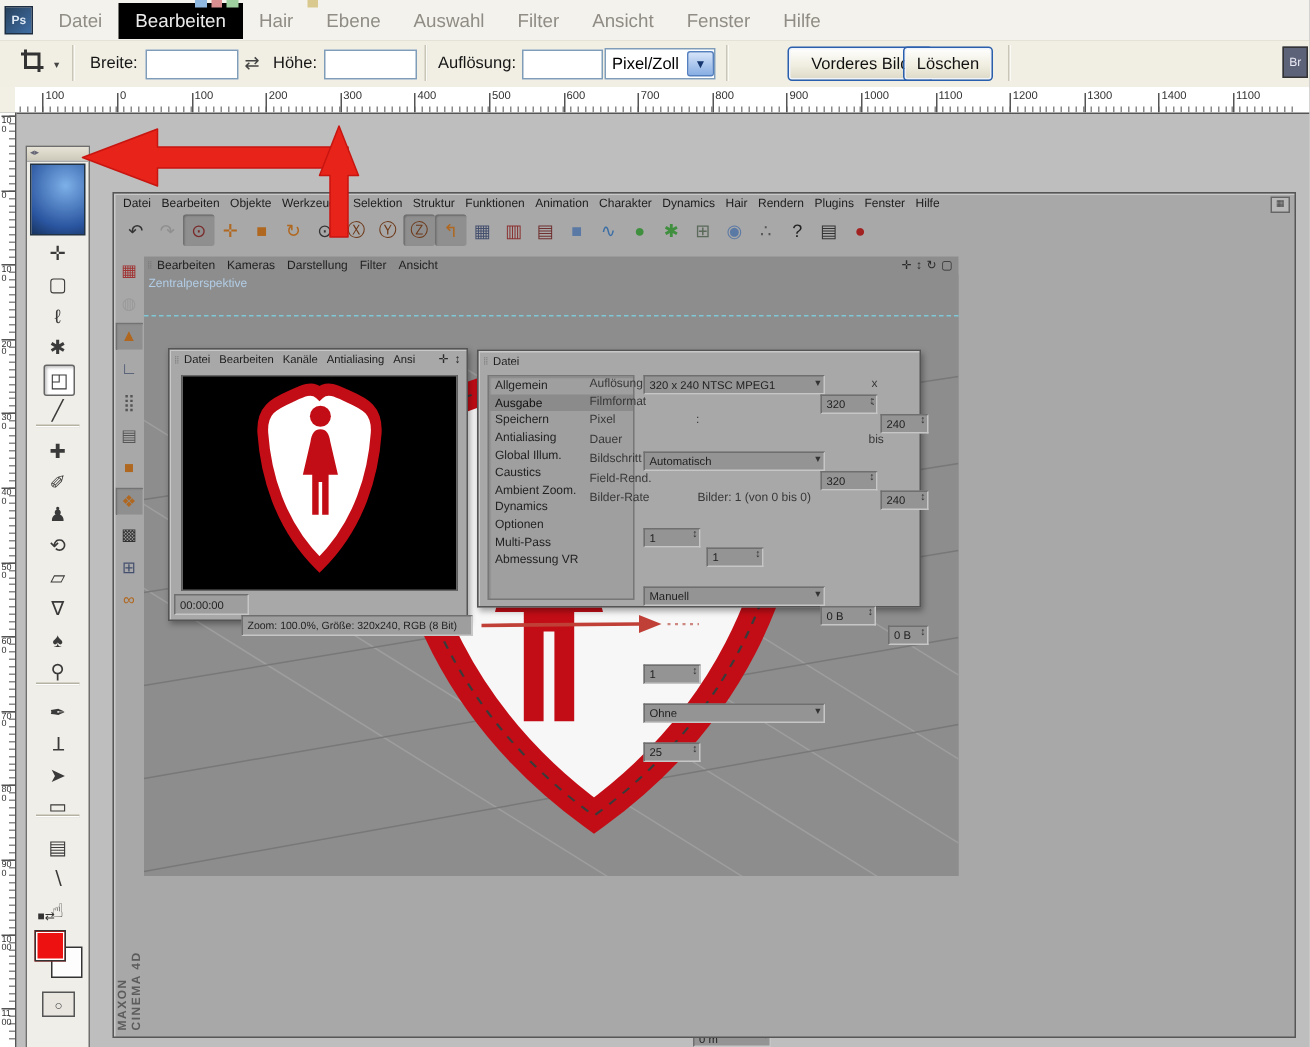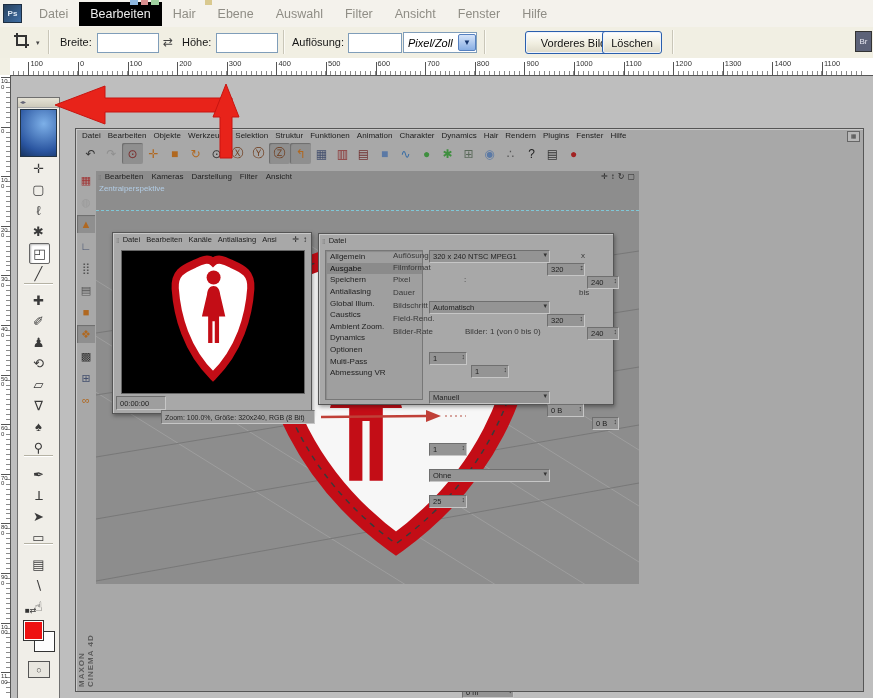--- a/index.html
+++ b/index.html
@@ -140,21 +140,21 @@
     <span class="abs" style="left:36px;top:12px;font-size:7px;color:#444;">▾</span>
     <div class="vsep abs" style="left:48px;top:3px;height:24px;"></div>
     <span class="opt-label abs" style="left:60px;top:9px;">Breite:</span>
     <input class="opt-input abs" style="left: 97px; top: 6px;" value="">
     <span class="abs" style="left:163px;top:8px;font-size:12px;color:#444;">⇄</span>
     <span class="opt-label abs" style="left:182px;top:9px;">Höhe:</span>
     <input class="opt-input abs" style="left: 216px; top: 6px;" value="">
     <div class="vsep abs" style="left:283px;top:3px;height:24px;"></div>
     <span class="opt-label abs" style="left:292px;top:9px;">Auflösung:</span>
     <input class="opt-input abs" style="left: 348px; top: 6px; width: 48px;" value="">
-    <div id="unit-combo" class="abs" style="left:403px;top:5px;font-style:italic;">
+    <div id="unit-combo" class="abs" style="left:403px;top:5px;">
       <span style="padding-left:4px;">Pixel/Zoll</span>
       <span class="arrowbtn">▼</span>
     </div>
     <div class="vsep abs" style="left:484px;top:3px;height:24px;"></div>
     <div class="xpbtn abs" style="left:497px;top:4px;width:95px;margin-left:28px;">Vorderes Bild</div>
     <div class="xpbtn abs" style="left:602px;top:4px;width:58px;">Löschen</div>
     <div class="vsep abs" style="left:672px;top:3px;height:24px;"></div>
     <div class="abs" style="left:855px;top:4px;width:15px;height:19px;background:#5c6278;color:#e8e8f2;font-size:8px;display:flex;align-items:center;justify-content:center;border:1px solid #333;">Br</div>
   </div>
 

